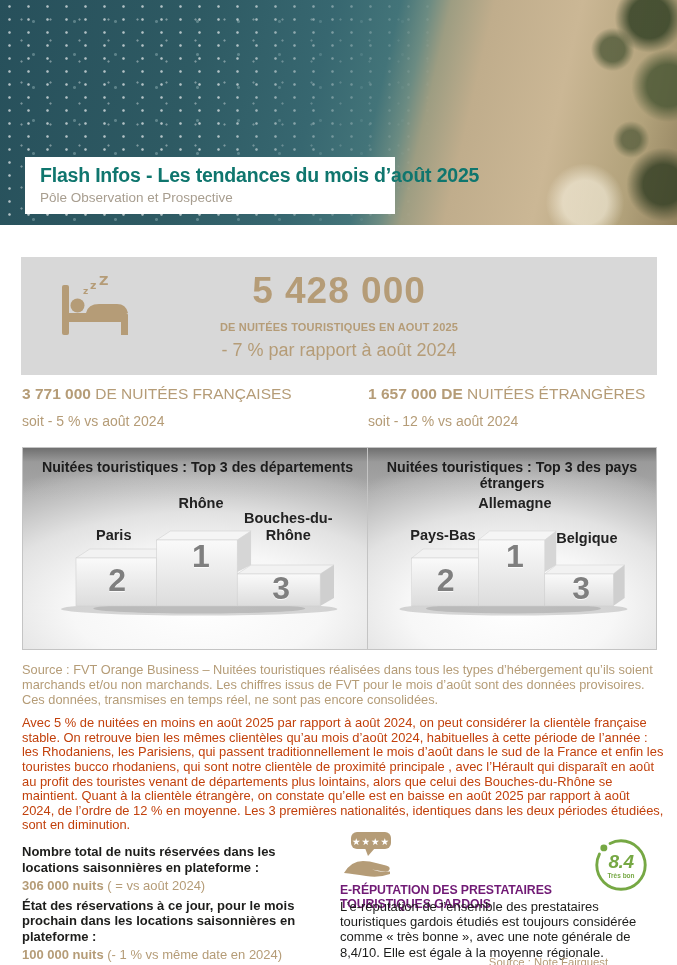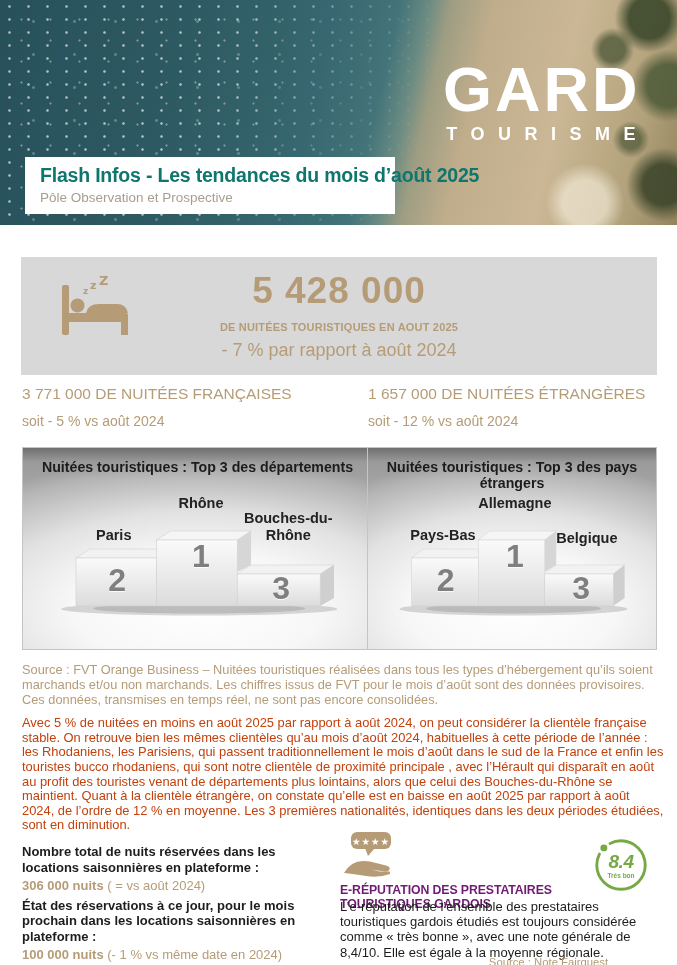--- a/index.html
+++ b/index.html
@@ -47,21 +47,21 @@
   .hero-texts { position:absolute; left:0; top:0; width:100%; text-align:center; color:#b59c77; }
   .hero-value { font-size:37px; font-weight:bold; letter-spacing:1px; margin-top:13px; }
   .hero-label { font-size:11px; font-weight:bold; margin-top:9px; letter-spacing:.2px; }
   .hero-delta { font-size:18px; margin-top:7px; }
 
   
   .stat { position:absolute; top:385px; color:#b59c77; }
   .stat-left  { left:22px;  width:310px; }
   .stat-right { left:362px; width:300px;margin-left:6px; }
   .stat-line  { font-size:15.5px; }
-  .stat-line b{ font-weight:normal; }
+  .stat-line b{ font-weight:bold; }
   .stat-delta { font-size:14px; margin-top:10px; }
 
   
   .podium-card { position:absolute; top:447px; height:203px; border:1px solid #c4c4c4; overflow:hidden;
     background:
       linear-gradient(180deg, rgba(70,70,70,.55) 0, rgba(120,120,120,.18) 7%, rgba(160,160,160,.05) 16%, transparent 26%),
       radial-gradient(ellipse 95% 75% at 50% 80%, #ffffff 0%, #f7f7f7 38%, #e2e2e2 64%, #b5b5b5 92%, #a2a2a2 100%);
   }
   .pc-left  { left:22px;  width:351px; }
   .pc-right { left:367px; width:290px; }
@@ -99,24 +99,20 @@
   .erep-src  { position:absolute; left:0; top:125px; width:322px; text-align:center; padding-left:95px; font-size:11.3px; color:#b59c77; }
 </style>
 </head>
 <body>
 
 <div class="page">
 
   <div class="hero-photo">
     <div class="sea-sparkle"></div>
     <div class="beach-veg"></div>
-    <div class="logo">
-      <div class="logo-title">GARD</div>
-      <div class="logo-sub">TOURISME</div>
-    </div>
     <div class="title-banner">
       <div class="banner-title">Flash Infos - Les tendances du mois d’août 2025</div>
       <div class="banner-sub">Pôle Observation et Prospective</div>
     </div>
   </div>
 
   <div class="hero-box">
     <div class="bed-icon">
       <svg width="78" height="64" viewBox="0 0 78 64">
         <g fill="#b59c77">

